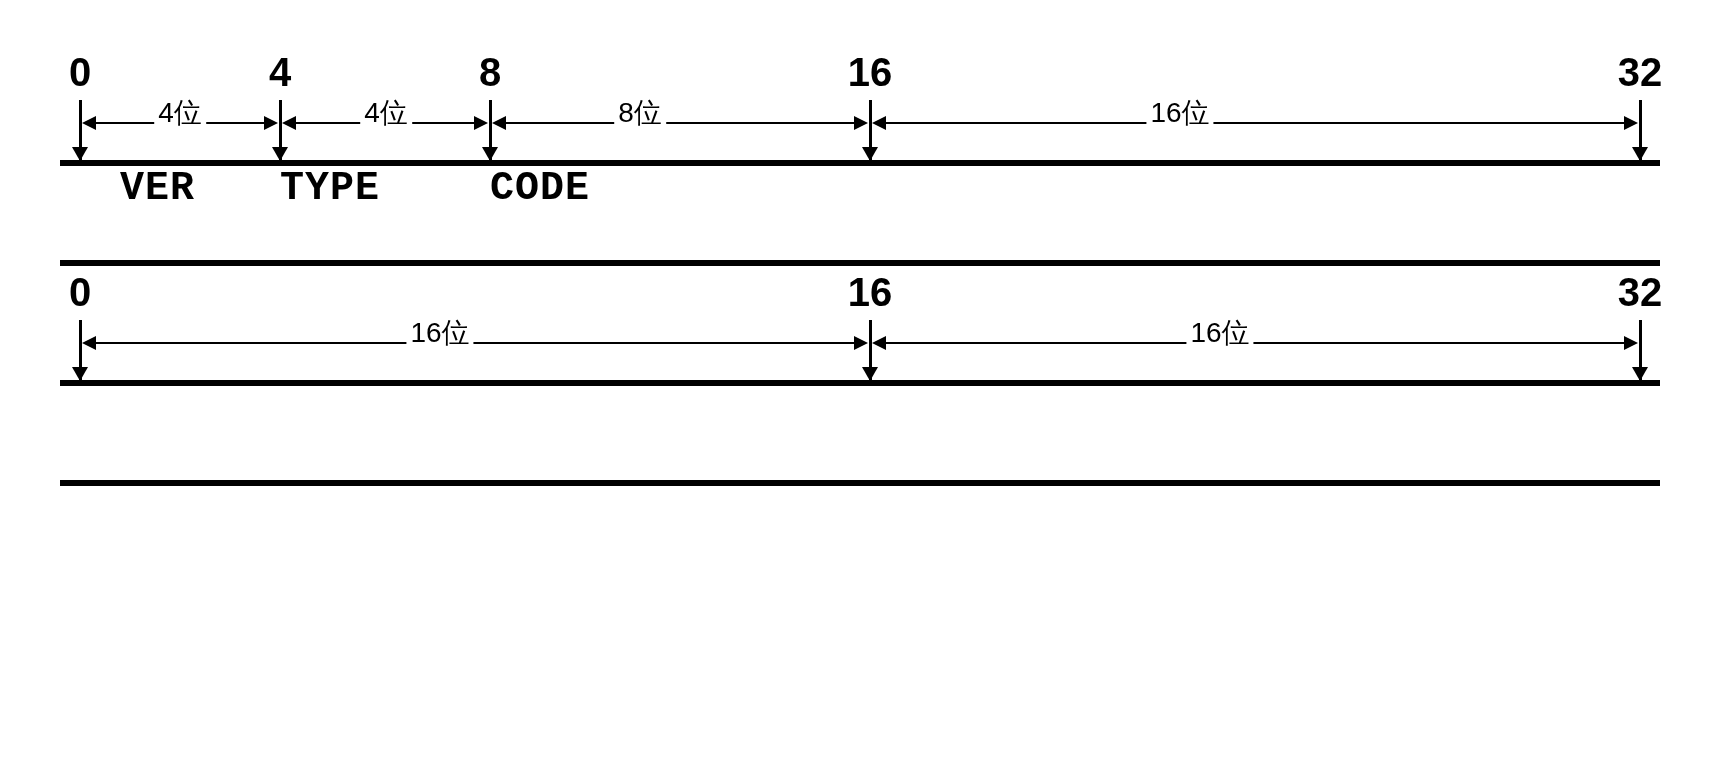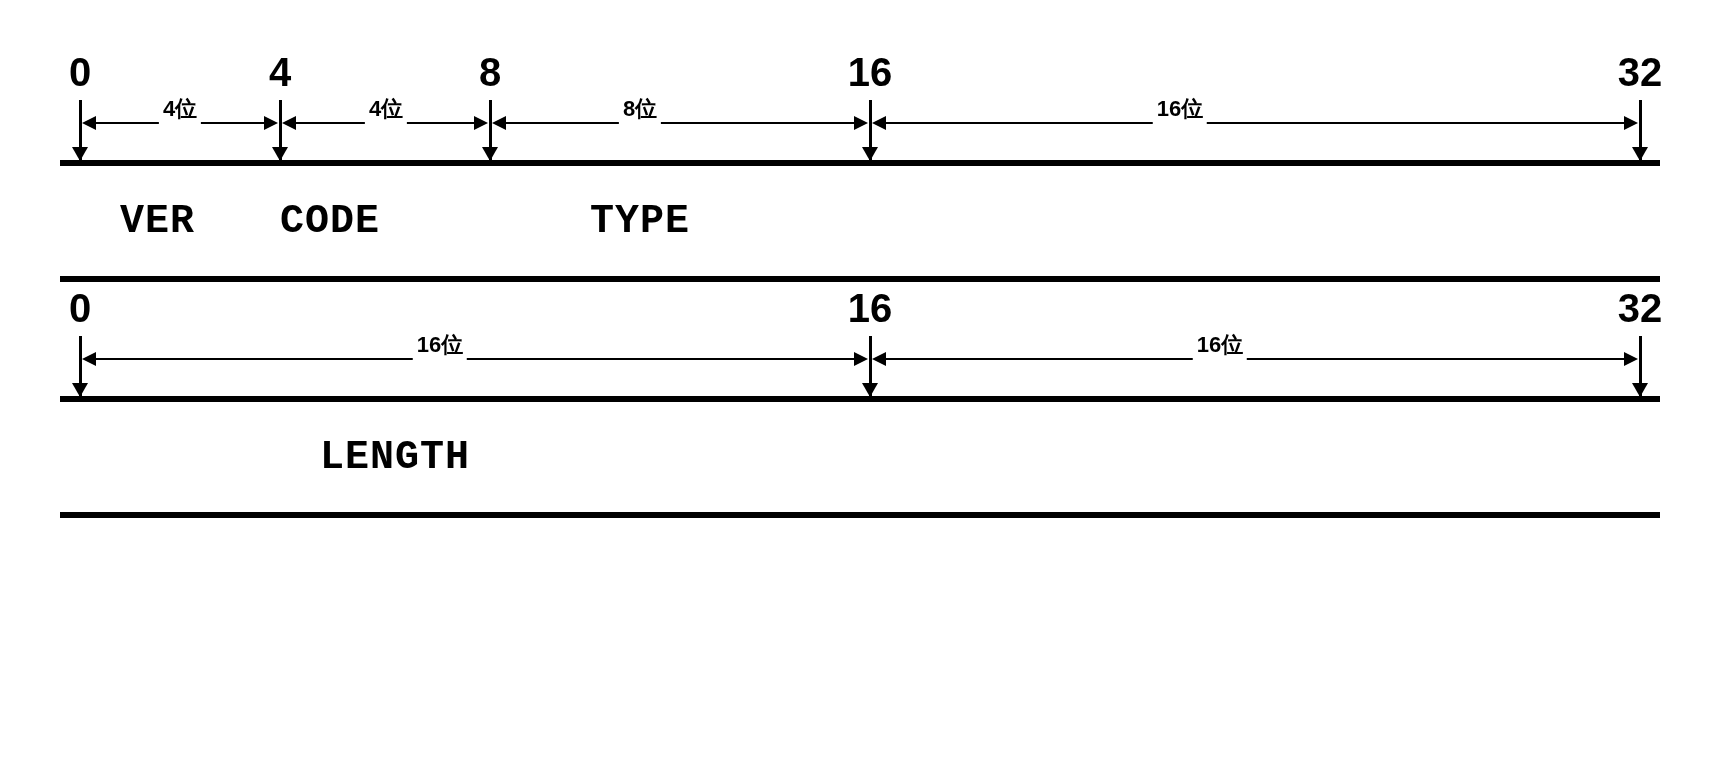--- a/index.html
+++ b/index.html
@@ -28,22 +28,22 @@
   }
   .dim-line {
     position: absolute;
     top: 72px;
     height: 2px;
     background: #000;
   }
   .dim-text {
     position: absolute;
     top: 44px;
-    font-size: 22px;
-    font-weight: 700;
+    font-size: 28px;
+    font-weight: 400;
     transform: translateX(-50%);
     background: #fff;
     padding: 0 4px;
   }
   .arrowhead {
     position: absolute;
     width: 0;
     height: 0;
     top: 66px;
   }
@@ -74,22 +74,21 @@
     border-right: 8px solid transparent;
     border-top: 14px solid #000;
   }
   .hline {
     height: 6px;
     background: #000;
     width: 100%;
   }
   .field-row {
     display: flex;
-    align-items: center;
-    height: 110px;
+    height: 94px;
     font-size: 40px;
     font-weight: 900;
     font-family: "Courier New", monospace;
     letter-spacing: 1px;
   }
   .field-cell {
     white-space: nowrap;
   }
 </style>
 </head>
@@ -129,22 +128,22 @@
     <span class="dim-line" style="left:824px; width:742px"></span>
     <span class="arrowhead arrow-left" style="left:812px"></span>
     <span class="arrowhead arrow-right" style="left:1564px"></span>
     <span class="dim-text" style="left:1120px">16位</span>
   </div>
 
   <div class="hline"></div>
   <div class="field-row">
     <span class="field-cell" style="width:60px"></span>
     <span class="field-cell" style="width:160px">VER</span>
+    <span class="field-cell" style="width:210px">TYPE</span>
     <span class="field-cell" style="width:310px">CODE</span>
-    <span class="field-cell" style="width:210px">TYPE</span>
   </div>
   <div class="hline"></div>
 
   <div class="ruler-row" style="margin-top:4px">
     <span class="bit-label" style="left:20px">0</span>
     <span class="bit-label" style="left:810px">16</span>
     <span class="bit-label" style="left:1580px">32</span>
 
     <span class="vtick" style="left:19px"></span>
     <span class="vtick" style="left:809px"></span>
@@ -157,17 +156,16 @@
 
     <span class="dim-line" style="left:824px; width:742px"></span>
     <span class="arrowhead arrow-left" style="left:812px"></span>
     <span class="arrowhead arrow-right" style="left:1564px"></span>
     <span class="dim-text" style="left:1160px">16位</span>
   </div>
 
   <div class="hline"></div>
   <div class="field-row">
     <span class="field-cell" style="width:260px"></span>
-    <span class="field-cell" style="width:640px">LENGTH</span>
   </div>
   <div class="hline"></div>
 
 </div>
 
 </body></html>

